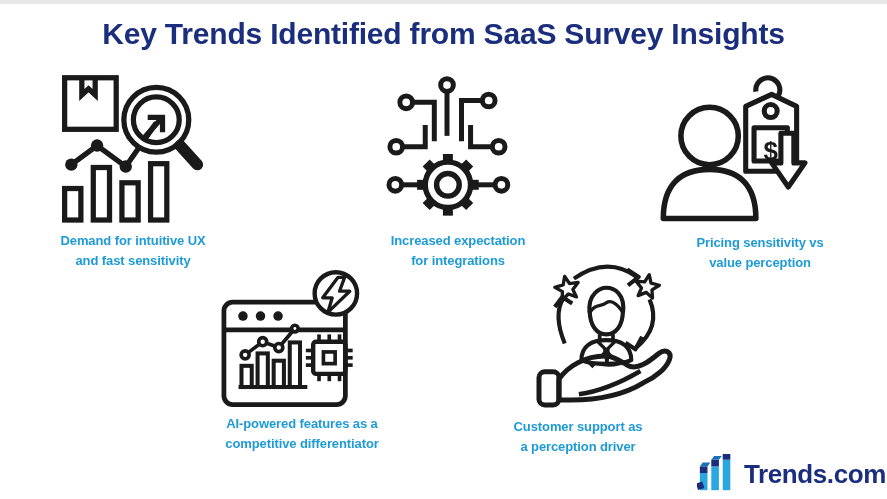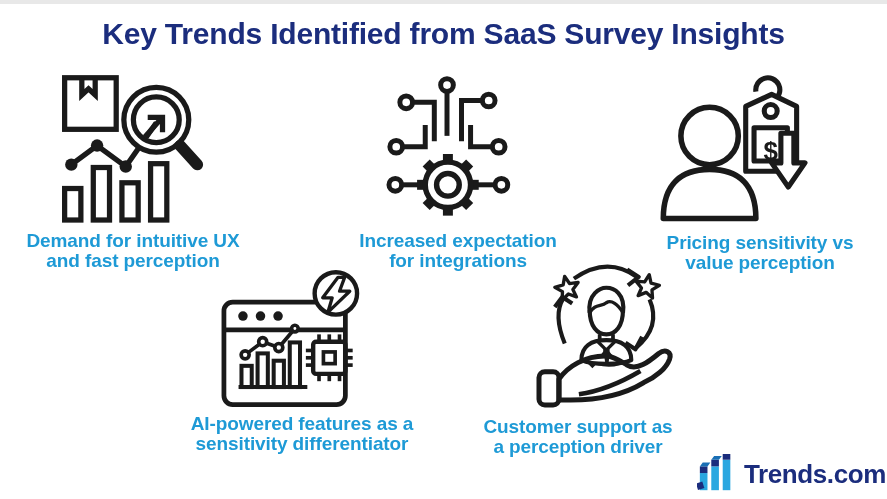--- a/index.html
+++ b/index.html
@@ -6,21 +6,21 @@
   .canvas{
     position:relative;width:887px;height:499px;background:#fff;overflow:hidden;
     font-family:"Liberation Sans", sans-serif;margin:4px auto;
   }
   .title{
     position:absolute;left:0;top:13px;width:887px;text-align:center;
     font-size:30px;font-weight:800;letter-spacing:-0.2px;
     color:var(--title_color,#1b2d7d);margin:0;
   }
   .caption{
-    position:absolute;text-align:center;font-weight:700;font-size:19px;
+    position:absolute;text-align:center;font-weight:700;font-size:13px;
     line-height:19.5px;color:var(--caption_color,#1e9ad6);letter-spacing:-0.1px;
   }
   .caption span{display:block;}
   .icon{position:absolute;color:var(--icon_stroke,#1a1a1a);}
   #cap1{left:23px;top:227px;width:220px;}
   #cap2{left:348px;top:227px;width:220px;}
   #cap3{left:650px;top:229px;width:220px;}
   #cap4{left:182px;top:410px;width:240px;}
   #cap5{left:468px;top:413px;width:220px;}
   #icon1{left:57px;top:66px;width:148px;height:153px;}
@@ -57,21 +57,21 @@
       <path d="M95,49.5 L110.5,49.5 L110.5,65"></path>
       <path d="M129,79 L147,99" stroke-width="12" stroke-linecap="round"></path>
       <rect x="8" y="124" width="17" height="33"></rect>
       <rect x="38" y="102" width="17" height="55"></rect>
       <rect x="68" y="118" width="17" height="39"></rect>
       <rect x="98" y="98" width="17" height="59"></rect>
     </g>
   </svg>
   <div id="cap1" class="caption">
     <span>Demand for intuitive UX</span>
-    <span>and fast perception</span>
+    <span>and fast sensitivity</span>
   </div>
 
   <svg id="icon2" class="icon" viewBox="0 0 150 165" aria-hidden="true">
     <g stroke="currentColor" stroke-width="5.5" fill="none">
       <circle cx="75" cy="12" r="7"></circle>
       <path d="M75,19 V68"></path>
       <circle cx="30" cy="31" r="7"></circle>
       <path d="M37,31 H61 V74"></path>
       <circle cx="121" cy="29" r="7"></circle>
       <path d="M114,29 H91 V74"></path>
@@ -153,21 +153,21 @@
         <path d="M170,110 H180"></path>
           <path d="M170,120 H180"></path>
           <path d="M170,130 H180"></path>
       </g>
       <circle cx="157" cy="32" r="29" fill="#fff" stroke-width="6"></circle>
       <path d="M160,10 L139,38 H152 L146,58 L176,29 H162 L169,10 Z" fill="#fff" stroke-width="4.5" stroke-linejoin="round"></path>
     </g>
   </svg>
   <div id="cap4" class="caption">
     <span>AI-powered features as a</span>
-    <span>sensitivity differentiator</span>
+    <span>competitive differentiator</span>
   </div>
 
   <svg id="icon5" class="icon" viewBox="0 0 172 182" aria-hidden="true">
     <g stroke="currentColor" stroke-width="4.5" fill="none" stroke-linejoin="round">
       <g transform="translate(40,34) rotate(-12)">
         <path d="M0,-15 L3.9,-5.4 L14.3,-4.6 L6.4,2.4 L8.8,12.1 L0,6.6 L-8.8,12.1 L-6.4,2.4 L-14.3,-4.6 L-3.9,-5.4 Z" fill="#fff" stroke-width="4"></path>
       </g>
       <g transform="translate(136,32) rotate(10)">
         <path d="M0,-15 L3.9,-5.4 L14.3,-4.6 L6.4,2.4 L8.8,12.1 L0,6.6 L-8.8,12.1 L-6.4,2.4 L-14.3,-4.6 L-3.9,-5.4 Z" fill="#fff" stroke-width="4"></path>
       </g>

